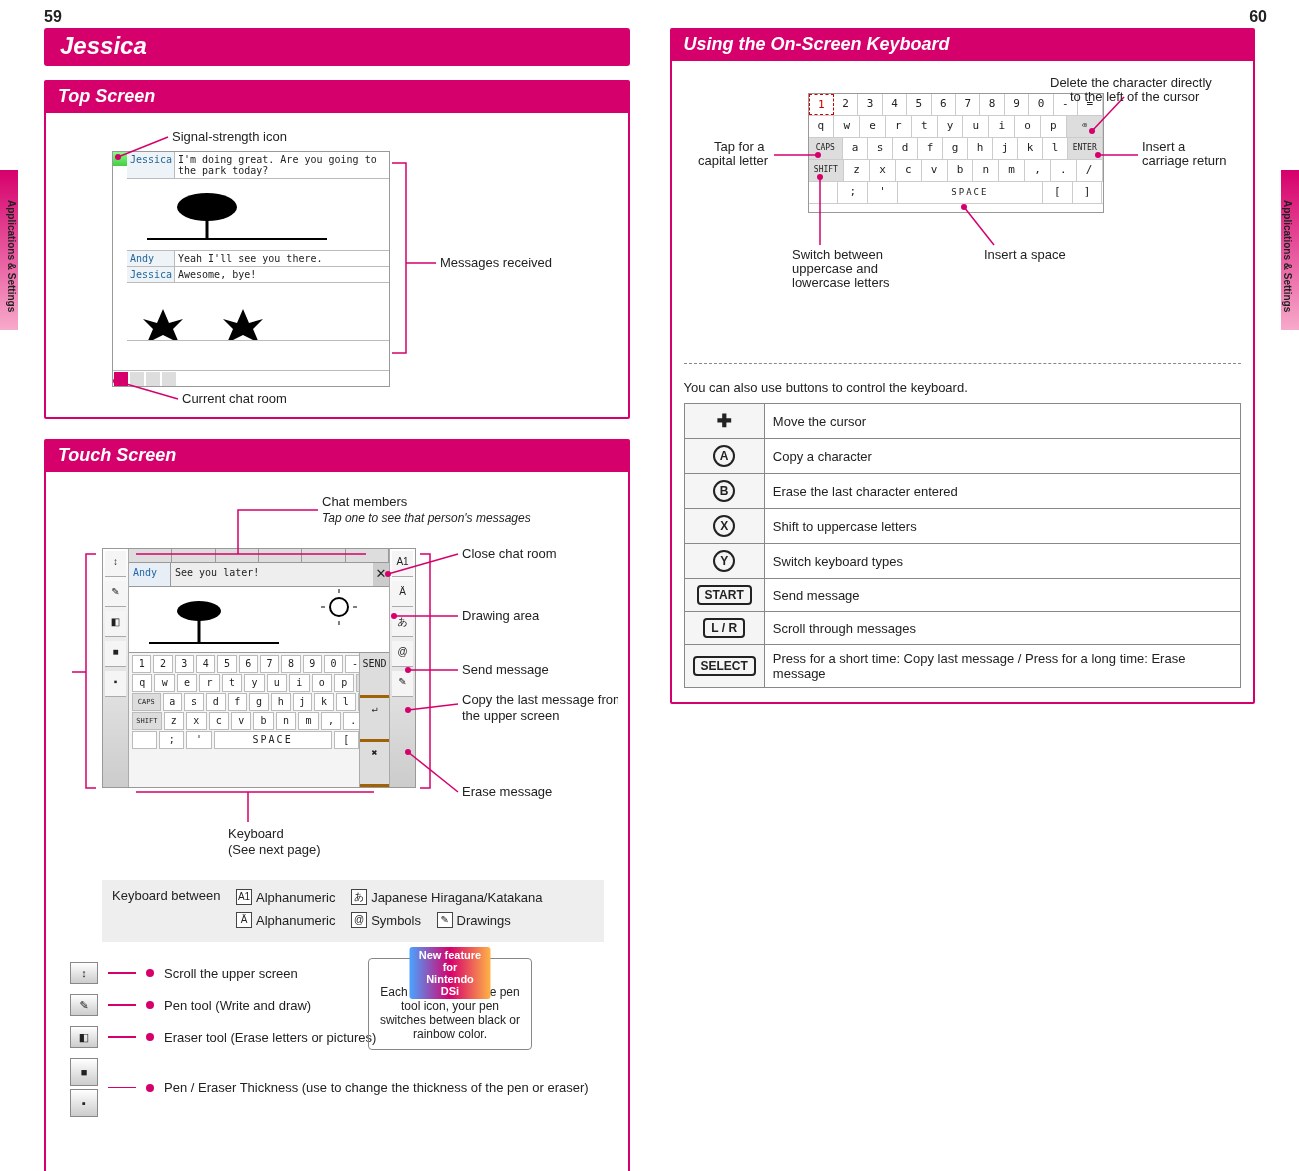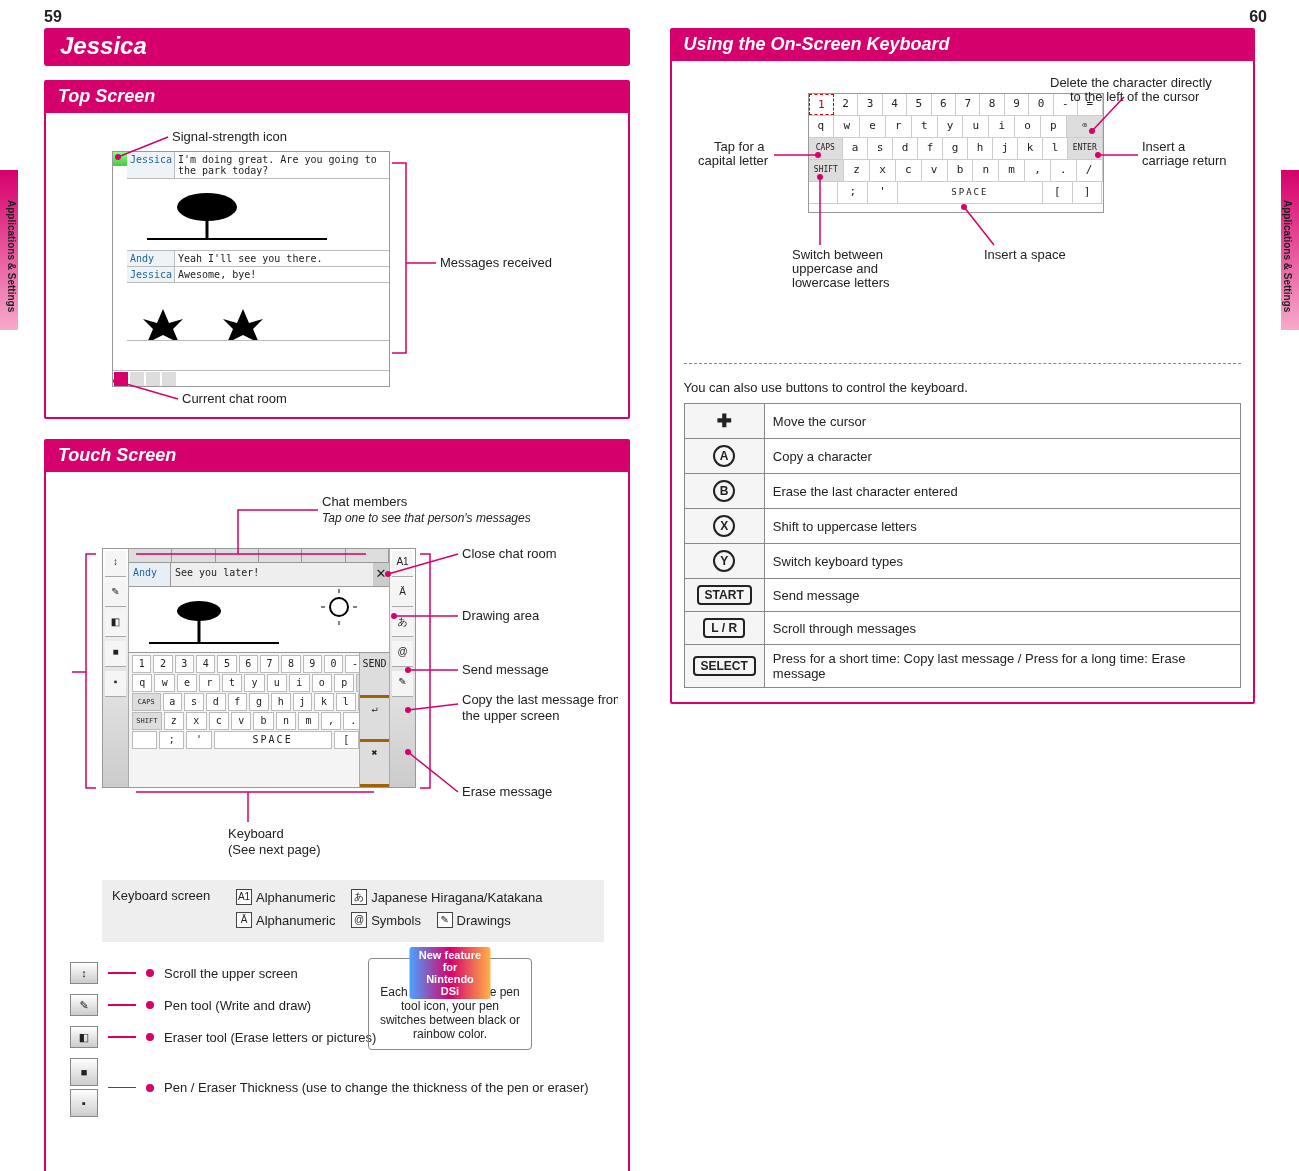--- a/index.html
+++ b/index.html
@@ -389,21 +389,21 @@
             <div class="ts2-side" style="border-left:1px solid #aaa;border-right:none;">
               <div>A1</div>
               <div>Ä</div>
               <div>あ</div>
               <div>@</div>
               <div>✎</div>
             </div>
           </div>
 
           <div class="kbd-styles-box">
-            <div style="font-weight:normal; width:110px;">Keyboard screen</div>
+            <div style="font-weight:normal; width:110px;">Keyboard between</div>
             <div style="flex:1;">
               <span class="ks-item">
                   <span class="ks-icon">A1</span>
                   <span>Alphanumeric</span>
                 </span>
               <span class="ks-item">
                   <span class="ks-icon">あ</span>
                   <span>Japanese Hiragana/Katakana</span>
                 </span><br>
               <span class="ks-item">

